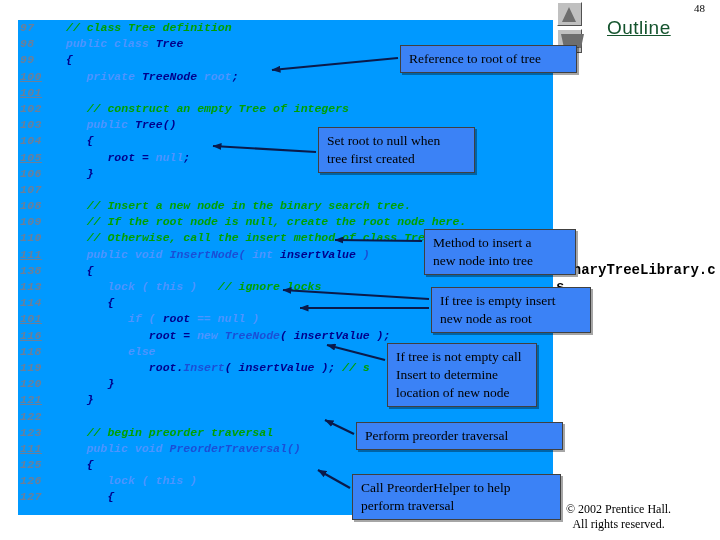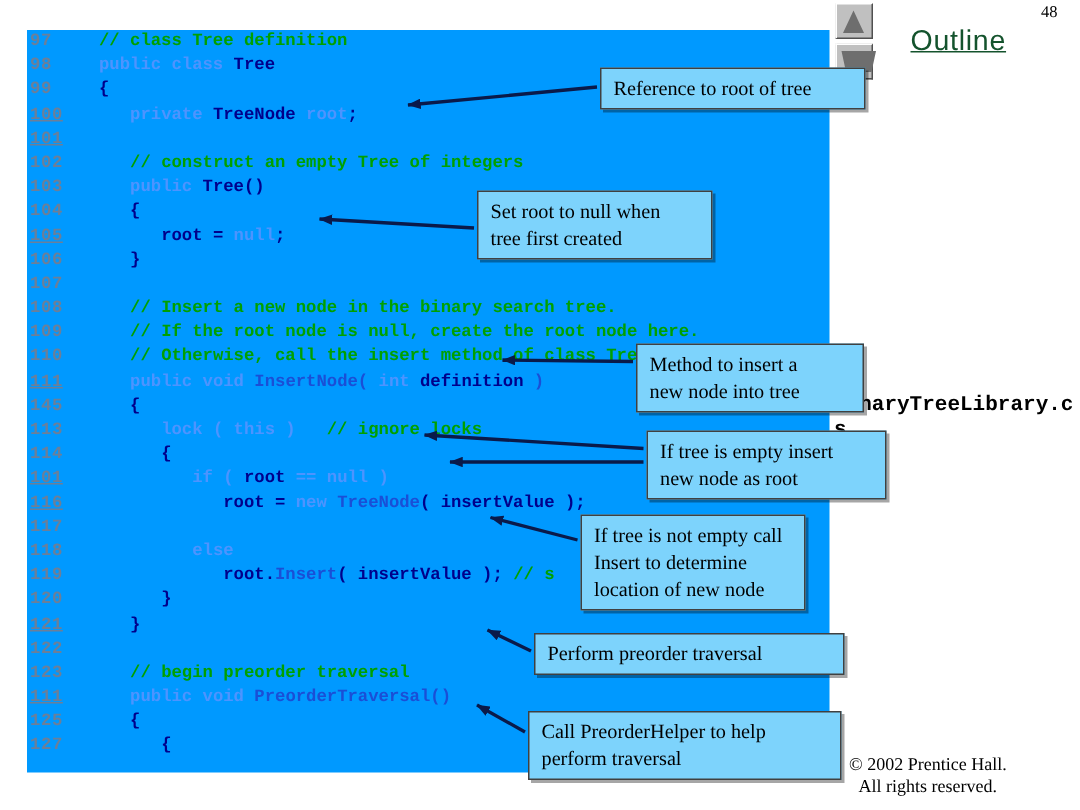--- a/index.html
+++ b/index.html
@@ -21,20 +21,21 @@
 
   
   #code-panel {
     position: absolute;
     left: 18px;
     top: 20px;
     width: 535px;
     height: 495px;
     background: #0099ff;
     overflow: hidden;
+    font-style: italic;
   }
   .code-line {
     position: relative;
     height: 16.2px;
     line-height: 16.2px;
     white-space: pre;
     font-family: "Liberation Mono", "DejaVu Sans Mono", monospace;
     font-size: 11.5px;
     font-weight: bold;
   }
@@ -124,21 +125,21 @@
     left: 3px; top: 4px;
     width: 17px; height: 0;
     border-left: 3px solid transparent;
     border-right: 3px solid transparent;
     border-top: 14px solid #6e6e6e;
   }
 
   
   .callout {
     position: absolute;
-    background: #7dd3fc;
+    background: #3b82f6;
     border: 1px solid #404040;
     box-sizing: border-box;
     font-family: "Liberation Serif", serif;
     font-size: 13.5px;
     color: #000000;
     line-height: 18px;
     padding: 4px 7px 4px 8px;
     white-space: pre-line;
     box-shadow: 2px 2px 0 rgba(0,0,0,0.35);
   }
@@ -177,35 +178,35 @@
       <div class="code-line"><span class="lineno u">101</span><span class="codetext"></span></div>
       <div class="code-line"><span class="lineno">102</span><span class="codetext">   <span class="cm">// construct an empty Tree of integers</span></span></div>
       <div class="code-line"><span class="lineno">103</span><span class="codetext">   <span class="kw">public </span><span class="id">Tree()</span></span></div>
       <div class="code-line"><span class="lineno">104</span><span class="codetext">   <span class="id">{</span></span></div>
       <div class="code-line"><span class="lineno u">105</span><span class="codetext">      <span class="id">root = </span><span class="kw">null</span><span class="id">;</span></span></div>
       <div class="code-line"><span class="lineno">106</span><span class="codetext">   <span class="id">}</span></span></div>
       <div class="code-line"><span class="lineno">107</span><span class="codetext"></span></div>
       <div class="code-line"><span class="lineno">108</span><span class="codetext">   <span class="cm">// Insert a new node in the binary search tree.</span></span></div>
       <div class="code-line"><span class="lineno">109</span><span class="codetext">   <span class="cm">// If the root node is null, create the root node here.</span></span></div>
       <div class="code-line"><span class="lineno">110</span><span class="codetext">   <span class="cm">// Otherwise, call the insert method of class TreeNode.</span></span></div>
-      <div class="code-line"><span class="lineno u">111</span><span class="codetext">   <span class="kw">public void </span><span class="ty">InsertNode</span><span class="ty">( </span><span class="kw">int </span><span class="id">definition </span><span class="ty">)</span></span></div>
-      <div class="code-line"><span class="lineno">145</span><span class="codetext">   <span class="id">{</span></span></div>
+      <div class="code-line"><span class="lineno u">111</span><span class="codetext">   <span class="kw">public void </span><span class="ty">InsertNode</span><span class="ty">( </span><span class="kw">int </span><span class="id">insertValue </span><span class="ty">)</span></span></div>
+      <div class="code-line"><span class="lineno">138</span><span class="codetext">   <span class="id">{</span></span></div>
       <div class="code-line"><span class="lineno">113</span><span class="codetext">      <span class="kw">lock ( this )   </span><span class="cm">// ignore locks</span></span></div>
       <div class="code-line"><span class="lineno">114</span><span class="codetext">      <span class="id">{</span></span></div>
       <div class="code-line"><span class="lineno u">101</span><span class="codetext">         <span class="kw">if ( </span><span class="id">root</span><span class="kw"> == null </span><span class="kw">)</span></span></div>
       <div class="code-line"><span class="lineno u">116</span><span class="codetext">            <span class="id">root = </span><span class="kw">new </span><span class="ty">TreeNode</span><span class="id">( insertValue );</span></span></div>
-      <div class="code-line"><span class="lineno">117</span><span class="codetext"></span></div>
       <div class="code-line"><span class="lineno">118</span><span class="codetext">         <span class="kw">else</span></span></div>
       <div class="code-line"><span class="lineno">119</span><span class="codetext">            <span class="id">root.</span><span class="ty">Insert</span><span class="id">( insertValue ); </span><span class="cm">// s</span></span></div>
       <div class="code-line"><span class="lineno">120</span><span class="codetext">      <span class="id">}</span></span></div>
       <div class="code-line"><span class="lineno u">121</span><span class="codetext">   <span class="id">}</span></span></div>
       <div class="code-line"><span class="lineno">122</span><span class="codetext"></span></div>
       <div class="code-line"><span class="lineno">123</span><span class="codetext">   <span class="cm">// begin preorder traversal</span></span></div>
       <div class="code-line"><span class="lineno u">111</span><span class="codetext">   <span class="kw">public void </span><span class="ty">PreorderTraversal</span><span class="ty">()</span></span></div>
       <div class="code-line"><span class="lineno">125</span><span class="codetext">   <span class="id">{</span></span></div>
+      <div class="code-line"><span class="lineno">126</span><span class="codetext">      <span class="kw">lock ( this )</span></span></div>
       <div class="code-line"><span class="lineno">127</span><span class="codetext">      <span class="id">{</span></span></div>
     </div>
 
   <div id="file-label">BinaryTreeLibrary.cs</div>
 
   <div id="outline-title">Outline</div>
   <div id="page-number">48</div>
 
   <div class="scrollbtn" id="scroll-up">
     <span class="tri-up"></span>

